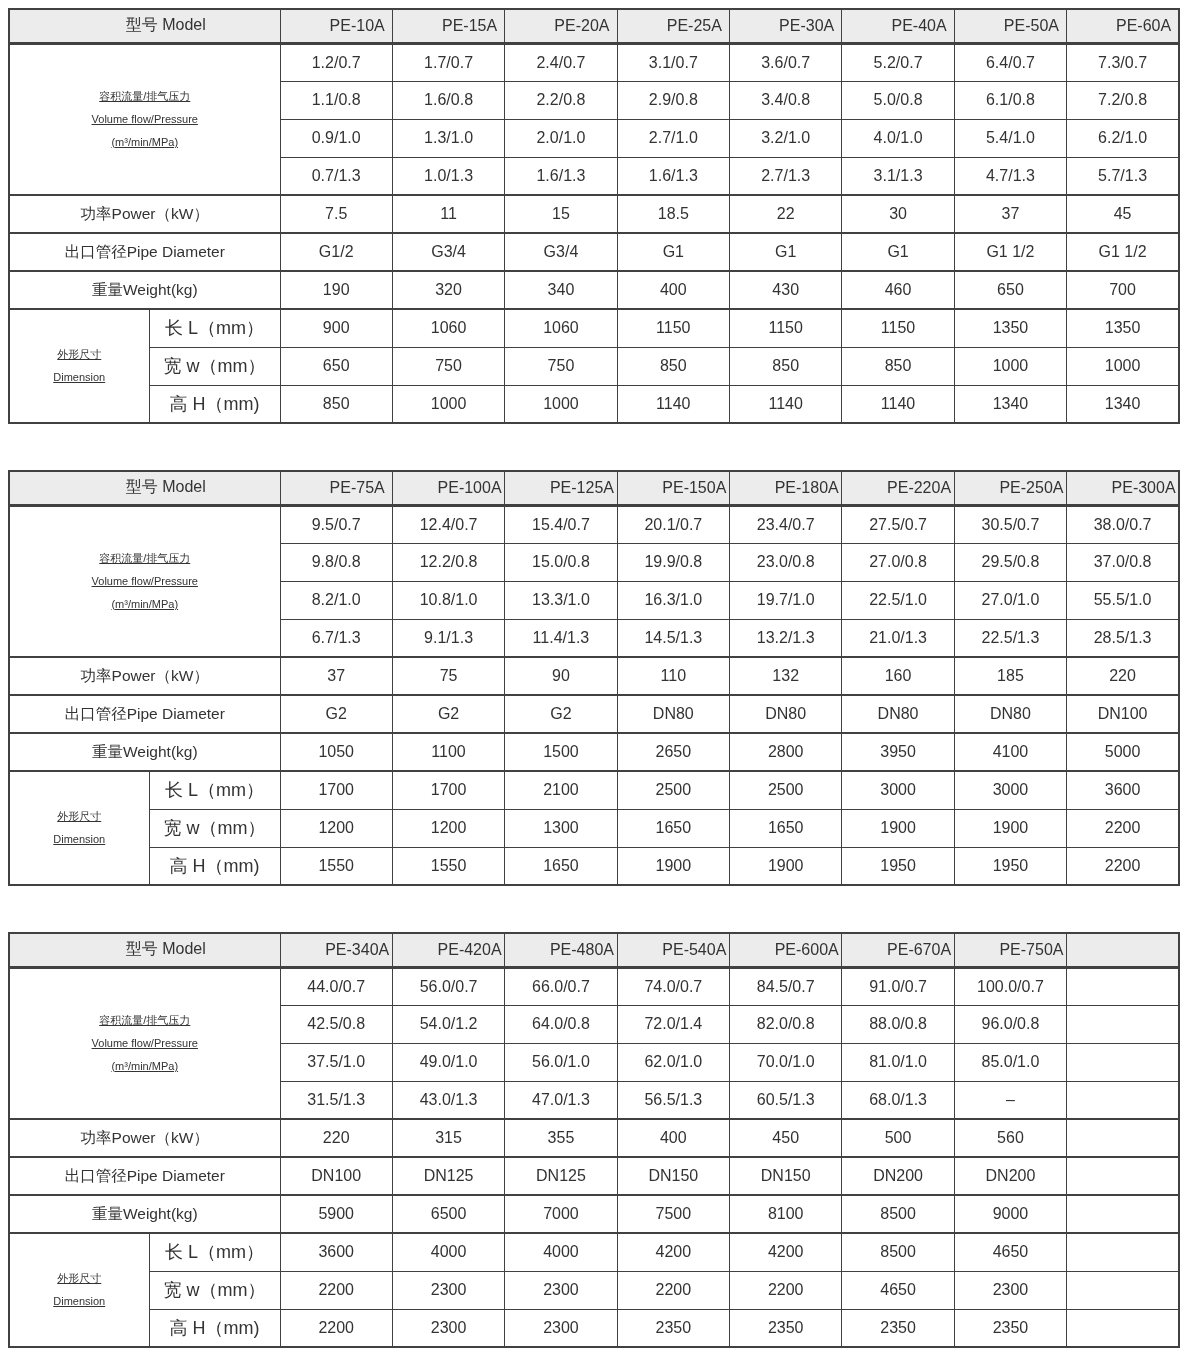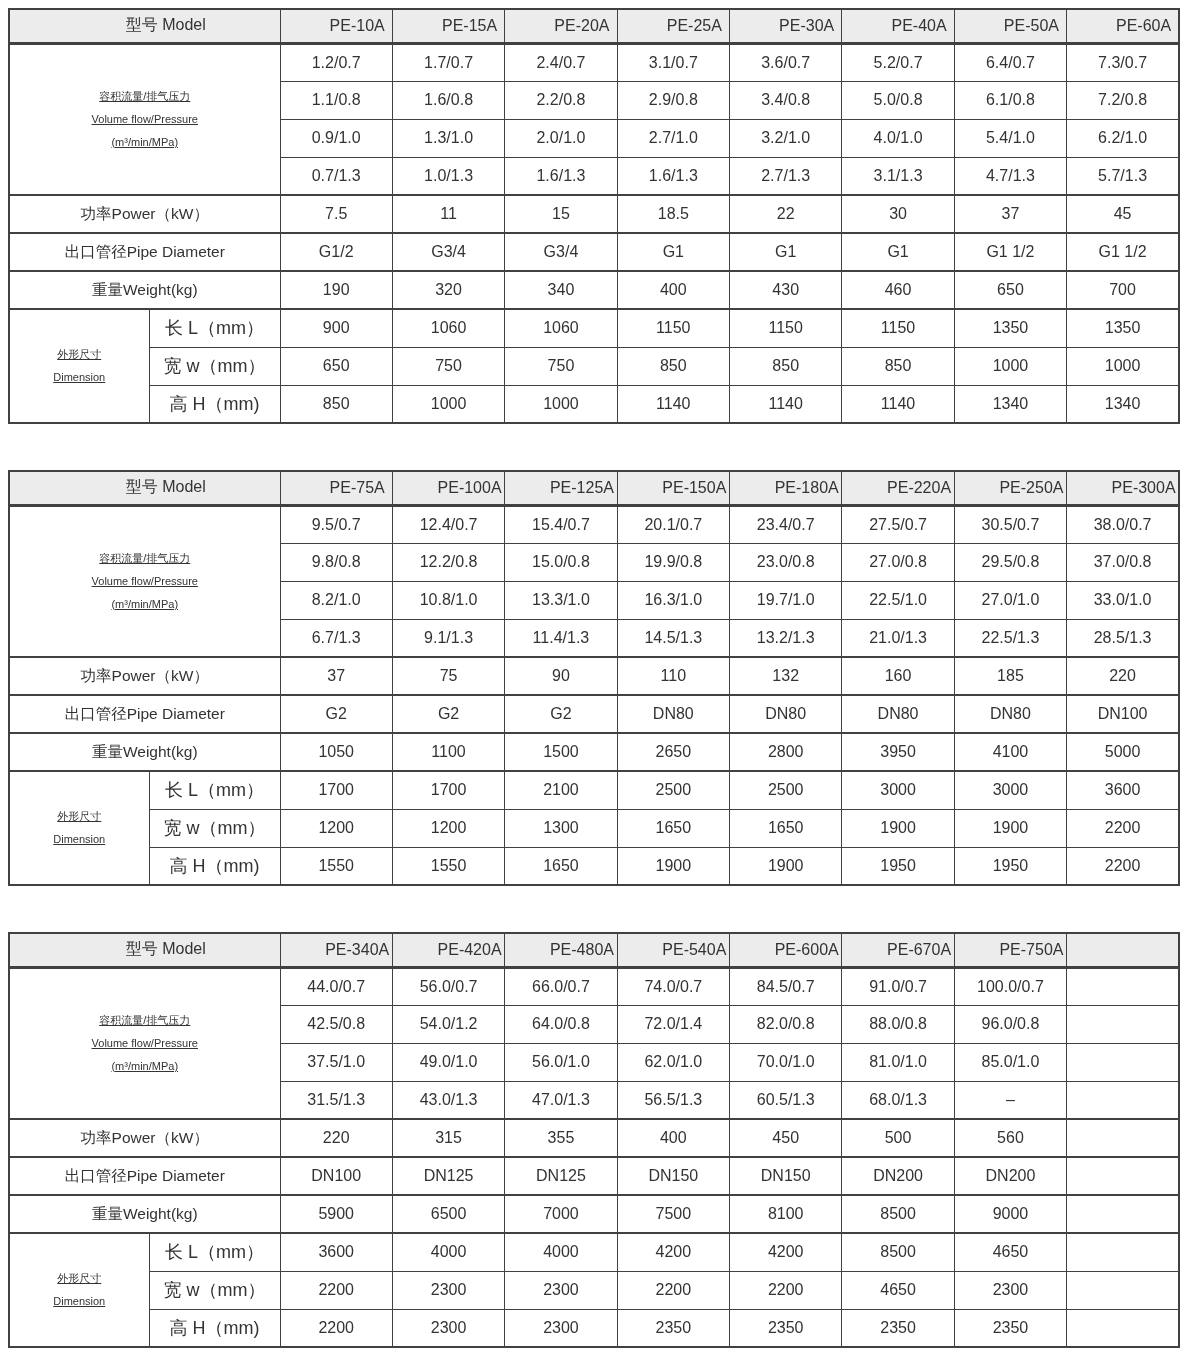--- a/index.html
+++ b/index.html
@@ -255,21 +255,21 @@
           <td>37.0/0.8</td>
         </tr>
         <tr>
           <td>8.2/1.0</td>
           <td>10.8/1.0</td>
           <td>13.3/1.0</td>
           <td>16.3/1.0</td>
           <td>19.7/1.0</td>
           <td>22.5/1.0</td>
           <td>27.0/1.0</td>
-          <td>33.0/1.0</td>
+          <td>55.5/1.0</td>
         </tr>
         <tr>
           <td>6.7/1.3</td>
           <td>9.1/1.3</td>
           <td>11.4/1.3</td>
           <td>14.5/1.3</td>
           <td>13.2/1.3</td>
           <td>21.0/1.3</td>
           <td>22.5/1.3</td>
           <td>28.5/1.3</td>

